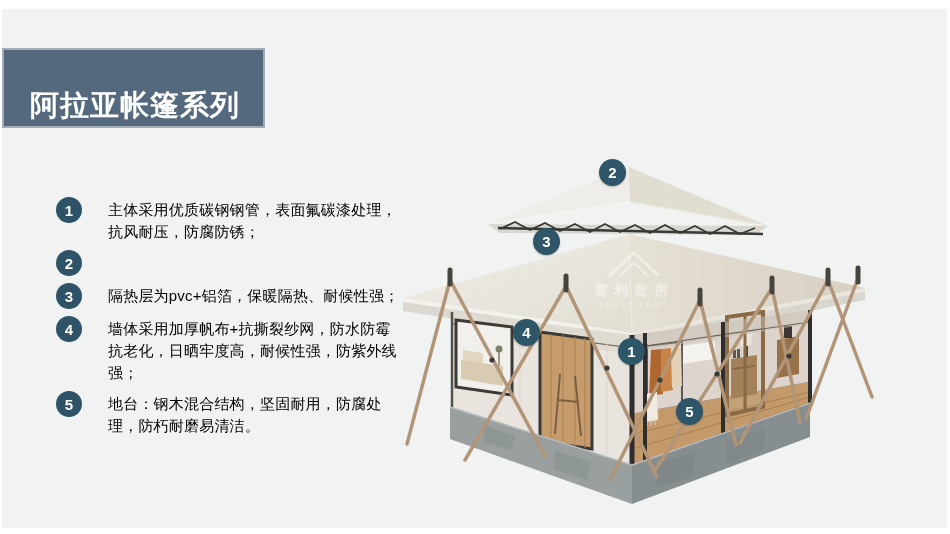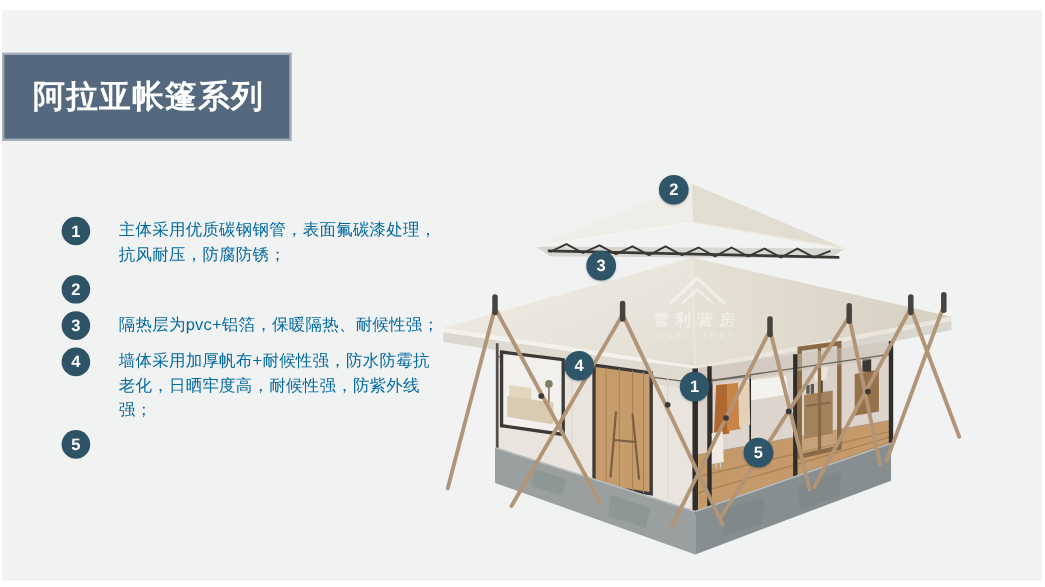--- a/index.html
+++ b/index.html
@@ -7,38 +7,38 @@
     position:relative;width:950px;height:534px;background:#ffffff;
     overflow:hidden;font-family:"Liberation Sans",sans-serif;
     -webkit-font-smoothing:antialiased;
   }
   .bg{position:absolute;left:2px;top:9px;right:3px;bottom:6px;background:#f1f2f2;}
 
   
   .banner{
     position:absolute;left:2px;top:48px;width:263px;height:80px;
     background:#54697d;border:2px solid rgba(255,255,255,.45);
-    box-sizing:border-box;display:flex;align-items:center;
+    box-sizing:border-box;display:flex;align-items:flex-end;
   }
   .banner h1{
     margin:0;padding-left:26px;color:#ffffff;font-size:29px;font-weight:bold;
     letter-spacing:1px;white-space:nowrap;
   }
 
   
   .features{position:absolute;left:56px;top:199px;width:346px;}
   .feature{display:flex;align-items:flex-start;margin-bottom:9px;}
   .bullet{
     flex:0 0 26px;width:26px;height:26px;border-radius:50%;
     background:#2e5266;color:#fff;font-size:15px;font-weight:bold;
     display:flex;align-items:center;justify-content:center;margin-top:-2px;
   }
   .feature p{
     margin:0 0 0 26px;width:292px;font-size:15px;line-height:22px;
-    color:#0369a1;letter-spacing:.2px;
+    color:#000000;letter-spacing:.2px;
   }
 
   
   .tent{position:absolute;left:395px;top:154px;width:555px;height:396px;}
   .tent svg{display:block;}
 
   
   .badge{
     position:absolute;width:27px;height:27px;border-radius:50%;
     background:#2e5568;color:#fff;font-size:15px;font-weight:bold;
@@ -71,24 +71,25 @@
     </div>
     <div class="feature">
       <div class="bullet">2</div>
     </div>
     <div class="feature">
       <div class="bullet">3</div>
       <p>隔热层为pvc+铝箔，保暖隔热、耐候性强；</p>
     </div>
     <div class="feature">
       <div class="bullet">4</div>
-      <p>墙体采用加厚帆布+耐候性强，防水防霉抗老化，日晒牢度高，耐候性强，防紫外线强；</p>
+      <p>墙体采用加厚帆布+抗撕裂纱网，防水防霉抗老化，日晒牢度高，耐候性强，防紫外线强；</p>
     </div>
     <div class="feature">
       <div class="bullet">5</div>
+      <p>地台：钢木混合结构，坚固耐用，防腐处理，防朽耐磨易清洁。</p>
     </div>
   </div>
 
   <div class="tent">
     <svg width="555" height="396" viewBox="0 0 555 396">
       <defs>
         <linearGradient id="roofL" x1="0" y1="0" x2="1" y2="1">
           <stop offset="0" stop-color="#f0eee8"></stop>
             <stop offset="1" stop-color="#e2ded3"></stop>
         </linearGradient>

